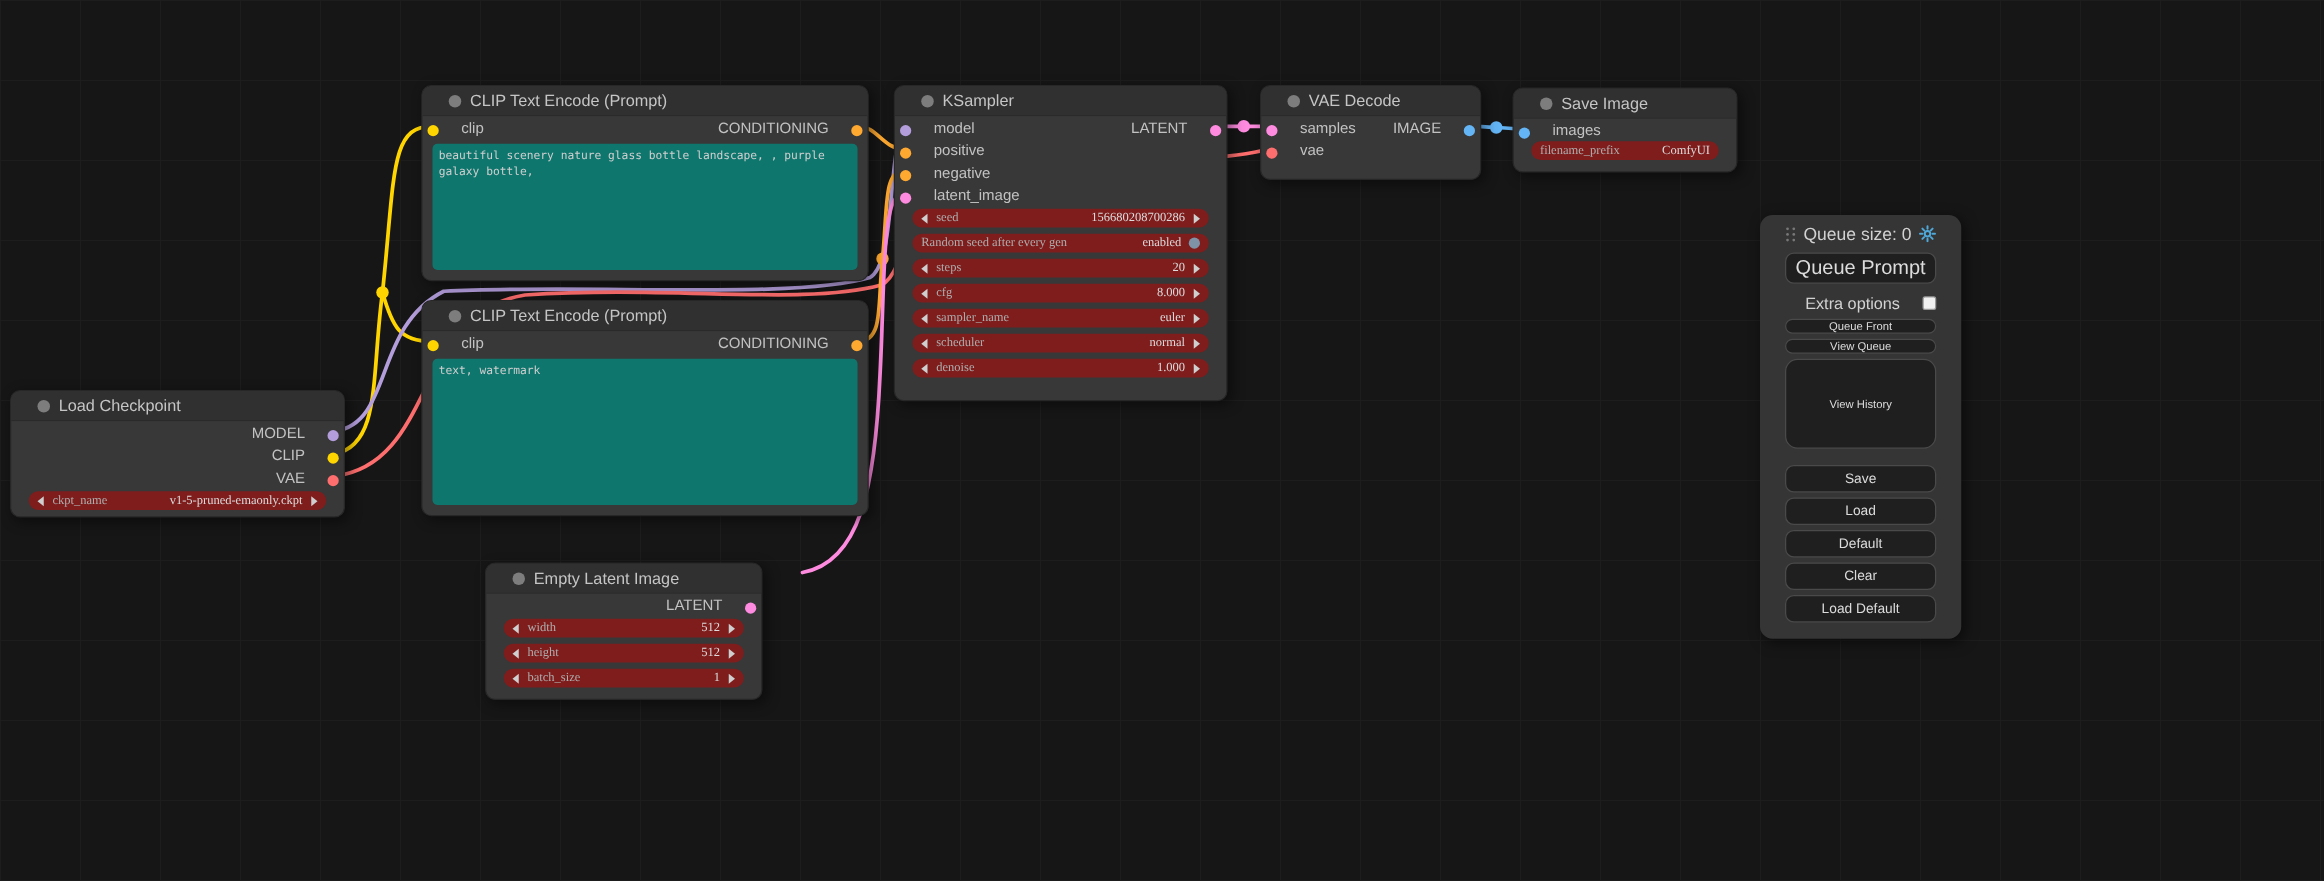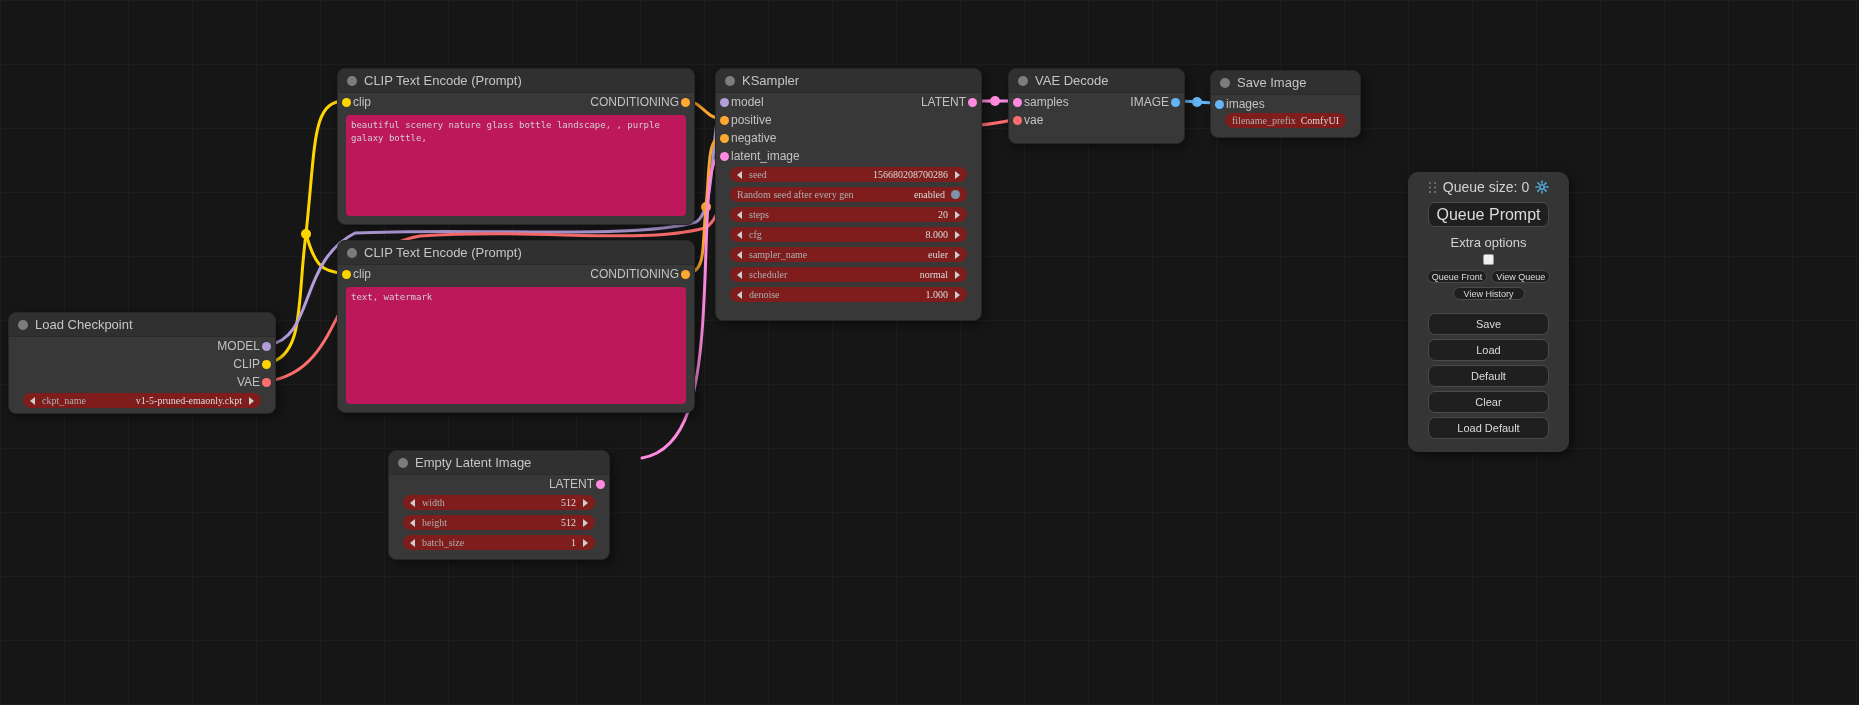--- a/index.html
+++ b/index.html
@@ -12,72 +12,72 @@
                       linear-gradient(90deg,#1d1d1d 1px, transparent 1px);
     background-size:64px 64px; }
 
   .wires { position:absolute; inset:0; z-index:1; }
   .wires path { fill:none; stroke-width:3; stroke-linecap:round; }
   .w-model{stroke:#B39DDB}.w-clip{stroke:#FFD500}.w-vae{stroke:#FF6E6E}
   .w-cond{stroke:#FFA931}.w-latent{stroke:#FF8BE0}.w-image{stroke:#64B5F6}
 
   .node { position:absolute; z-index:2; background:#383838; border:1px solid #272727;
           border-radius:8px; box-shadow:3px 3px 10px rgba(0,0,0,.45); color:#c9c9c9; }
-  .node-title { height:24px; display:flex; align-items:center; gap:7px; padding:0 9px;
+  .node-title { height:24px; display:flex; align-items:center; gap:7px; padding:0 21px;
                 background:#303030; border-radius:7px 7px 0 0; border-bottom:1px solid #2a2a2a; }
   .title-dot { width:10px; height:10px; border-radius:50%; background:#7d7d7d; flex:none; }
   .title-text { font-size:13px; color:#c5c5c5; white-space:nowrap; }
 
   .srow { display:flex; align-items:center; justify-content:space-between;
           height:18px; padding:0 4px; }
-  .slot { display:flex; align-items:center; gap:2px; }
+  .slot { display:flex; align-items:flex-end; gap:18px; }
   .slot-r { margin-left:auto; }
   .slot-dot { width:9px; height:9px; border-radius:50%; flex:none; }
   .slot-label { font-size:12px; color:#c2c2c2; white-space:nowrap; }
   .c-model{background:#B39DDB}.c-clip{background:#FFD500}.c-vae{background:#FF6E6E}
   .c-cond{background:#FFA931}.c-latent{background:#FF8BE0}.c-image{background:#64B5F6}
 
   .widget { display:flex; align-items:center; height:15px; background:#7f1d1d;
             border-radius:8px; margin:0 14px 5px; padding:0 7px; font-size:10px;
             cursor:pointer;font-family:Liberation Serif, serif; }
   .wlabel { color:#aeaeae; white-space:nowrap; }
   .wvalue { margin-left:auto; color:#dcdcdc; white-space:nowrap; }
   .warr-l { width:0; height:0; border-top:4px solid transparent; border-bottom:4px solid transparent;
             border-right:5px solid #cfcfcf; margin-right:7px; flex:none; cursor:pointer; }
   .warr-r { width:0; height:0; border-top:4px solid transparent; border-bottom:4px solid transparent;
             border-left:5px solid #cfcfcf; margin-left:7px; flex:none; cursor:pointer; }
   .toggle-dot { width:9px; height:9px; border-radius:50%; background:#7E93A7; margin-left:6px; flex:none; }
   .wgap { height:2px; }
 
   .te-box { position:absolute; left:8px; right:8px; top:46px; bottom:8px;
-            background:#be185d; border-radius:4px; padding:4px 5px;
+            background:#0f766e; border-radius:4px; padding:4px 5px;
             font-family:"DejaVu Sans Mono",monospace; font-size:9px; line-height:1.4;
             color:#cfcfcf; overflow:hidden; white-space:pre-wrap; cursor:text; }
 
   #node-load-checkpoint { left:8px;  top:312px; width:268px; height:102px; }
   #node-clip1          { left:337px; top:68px;  width:358px; height:157px; }
   #node-clip2          { left:337px; top:240px; width:358px; height:173px; }
   #node-empty-latent   { left:388px; top:450px; width:222px; height:110px; }
   #node-ksampler       { left:715px; top:68px;  width:267px; height:253px; }
   #node-vae-decode     { left:1008px;top:68px;  width:177px; height:76px; }
-  #node-save-image     { left:1210px;top:70px;  width:151px; height:68px; }
+  #node-save-image     { left:1210px;top:70px;  width:180px; height:68px; }
 
   #menu { position:absolute; z-index:3; left:1408px; top:172px; width:161px;
           background:#353535; border-radius:10px; box-shadow:3px 3px 10px rgba(0,0,0,.5);
           padding:7px 20px 9px; }
   .menu-header { display:flex; align-items:center; justify-content:space-between; margin-bottom:7px; }
   .queue-size { font-size:14px; color:#d2d2d2; }
   .btn { display:block; width:100%; background:#1f1f1f; border:1px solid #4a4a4a; color:#dcdcdc;
          border-radius:7px; cursor:pointer; font-family:"Liberation Sans",sans-serif; }
   .btn-queue { height:25px; font-size:16px; margin-bottom:8px; }
-  .extra-row { display:flex; align-items:center; justify-content:flex-end; gap:4px;
-               font-size:13px; color:#d2d2d2; margin-bottom:5px;flex-direction:column; }
+  .extra-row { display:flex; align-items:center; justify-content:flex-end; gap:18px;
+               font-size:13px; color:#d2d2d2; margin-bottom:5px; }
   .checkbox { width:11px; height:11px; background:#f0f0f0; border-radius:2px;
               border:1px solid #9a9a9a; cursor:pointer; flex:none; }
-  .small-row { display:flex; gap:4px; margin-bottom:4px; justify-content:center; }
+  .small-row { display:flex; gap:4px; margin-bottom:4px; justify-content:center;flex-direction:column; }
   .btn-small { flex:1; height:13px; font-size:9px; line-height:10px; border-radius:10px;
                padding:0 4px; white-space:nowrap; }
   .btn-small.solo { flex:0 0 72px; }
   .menu-sep { height:9px; }
   .btn-big { height:22px; font-size:11px; margin-bottom:4px; }
 </style>
 </head>
 <body>
 
 <div id="canvas">

